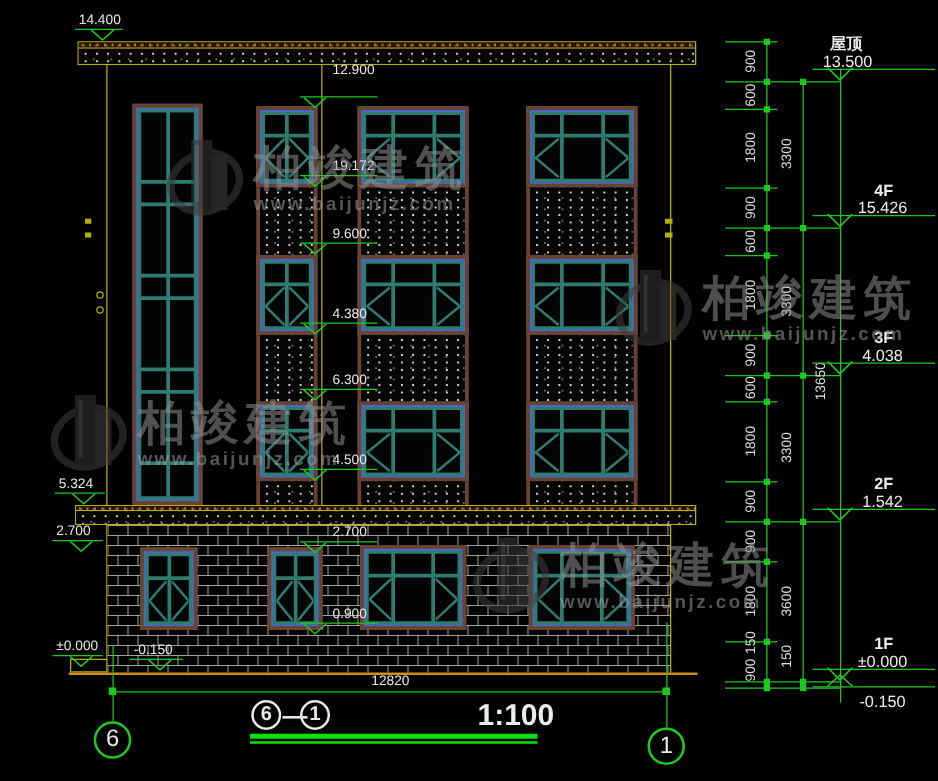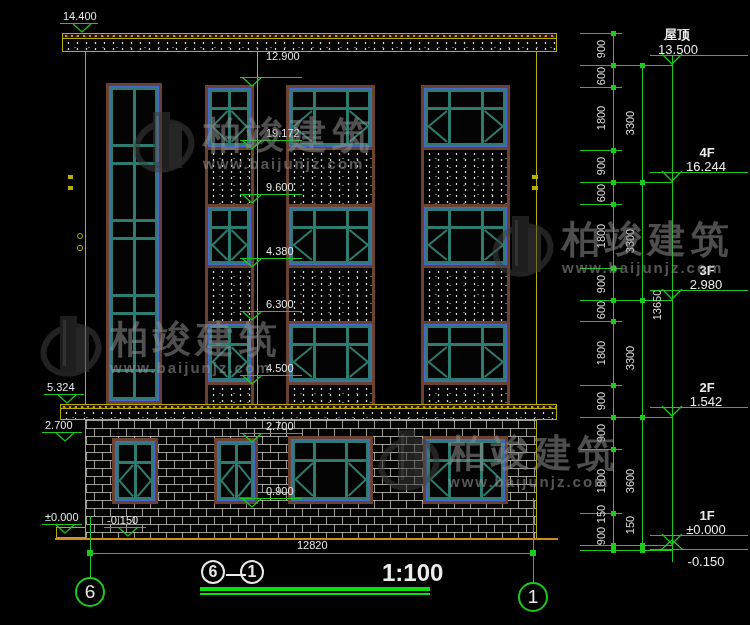--- a/index.html
+++ b/index.html
@@ -391,27 +391,27 @@
       <div class="vdim" style="left: 630px; top: 481px;">3600</div>
       <div class="vdim" style="left: 630px; top: 525px;">150</div>
       <div class="vdim" style="left: 657px; top: 305px;">13650</div>
       <div class="flabel" style="left: 677px; top: 35px;">屋顶</div>
       <div class="flabel" style="left: 678px; top: 49px; font-weight: 400;">13.500</div>
       <div class="gline" style="left: 650px; top: 55px; width: 98px; height: 1px;"></div>
       <svg width="22" height="11" style="position: absolute; left: 661px; top: 54px;">
         <path d="M1 0 L11 10 L21 0" fill="none" stroke="#1ec91e" stroke-width="1.3"></path>
       </svg>
       <div class="flabel" style="left: 707px; top: 152px;">4F</div>
-      <div class="flabel" style="left: 706px; top: 166px; font-weight: 400;">16.244</div>
+      <div class="flabel" style="left: 706px; top: 166px; font-weight: 400;">15.426</div>
       <div class="gline" style="left: 650px; top: 172px; width: 98px; height: 1px;"></div>
       <svg width="22" height="11" style="position: absolute; left: 661px; top: 171px;">
         <path d="M1 0 L11 10 L21 0" fill="none" stroke="#1ec91e" stroke-width="1.3"></path>
       </svg>
       <div class="flabel" style="left: 707px; top: 270px;">3F</div>
-      <div class="flabel" style="left: 706px; top: 284px; font-weight: 400;">2.980</div>
+      <div class="flabel" style="left: 706px; top: 284px; font-weight: 400;">4.038</div>
       <div class="gline" style="left: 650px; top: 290px; width: 98px; height: 1px;"></div>
       <svg width="22" height="11" style="position: absolute; left: 661px; top: 289px;">
         <path d="M1 0 L11 10 L21 0" fill="none" stroke="#1ec91e" stroke-width="1.3"></path>
       </svg>
       <div class="flabel" style="left: 707px; top: 387px;">2F</div>
       <div class="flabel" style="left: 706px; top: 401px; font-weight: 400;">1.542</div>
       <div class="gline" style="left: 650px; top: 407px; width: 98px; height: 1px;"></div>
       <svg width="22" height="11" style="position: absolute; left: 661px; top: 406px;">
         <path d="M1 0 L11 10 L21 0" fill="none" stroke="#1ec91e" stroke-width="1.3"></path>
       </svg>

